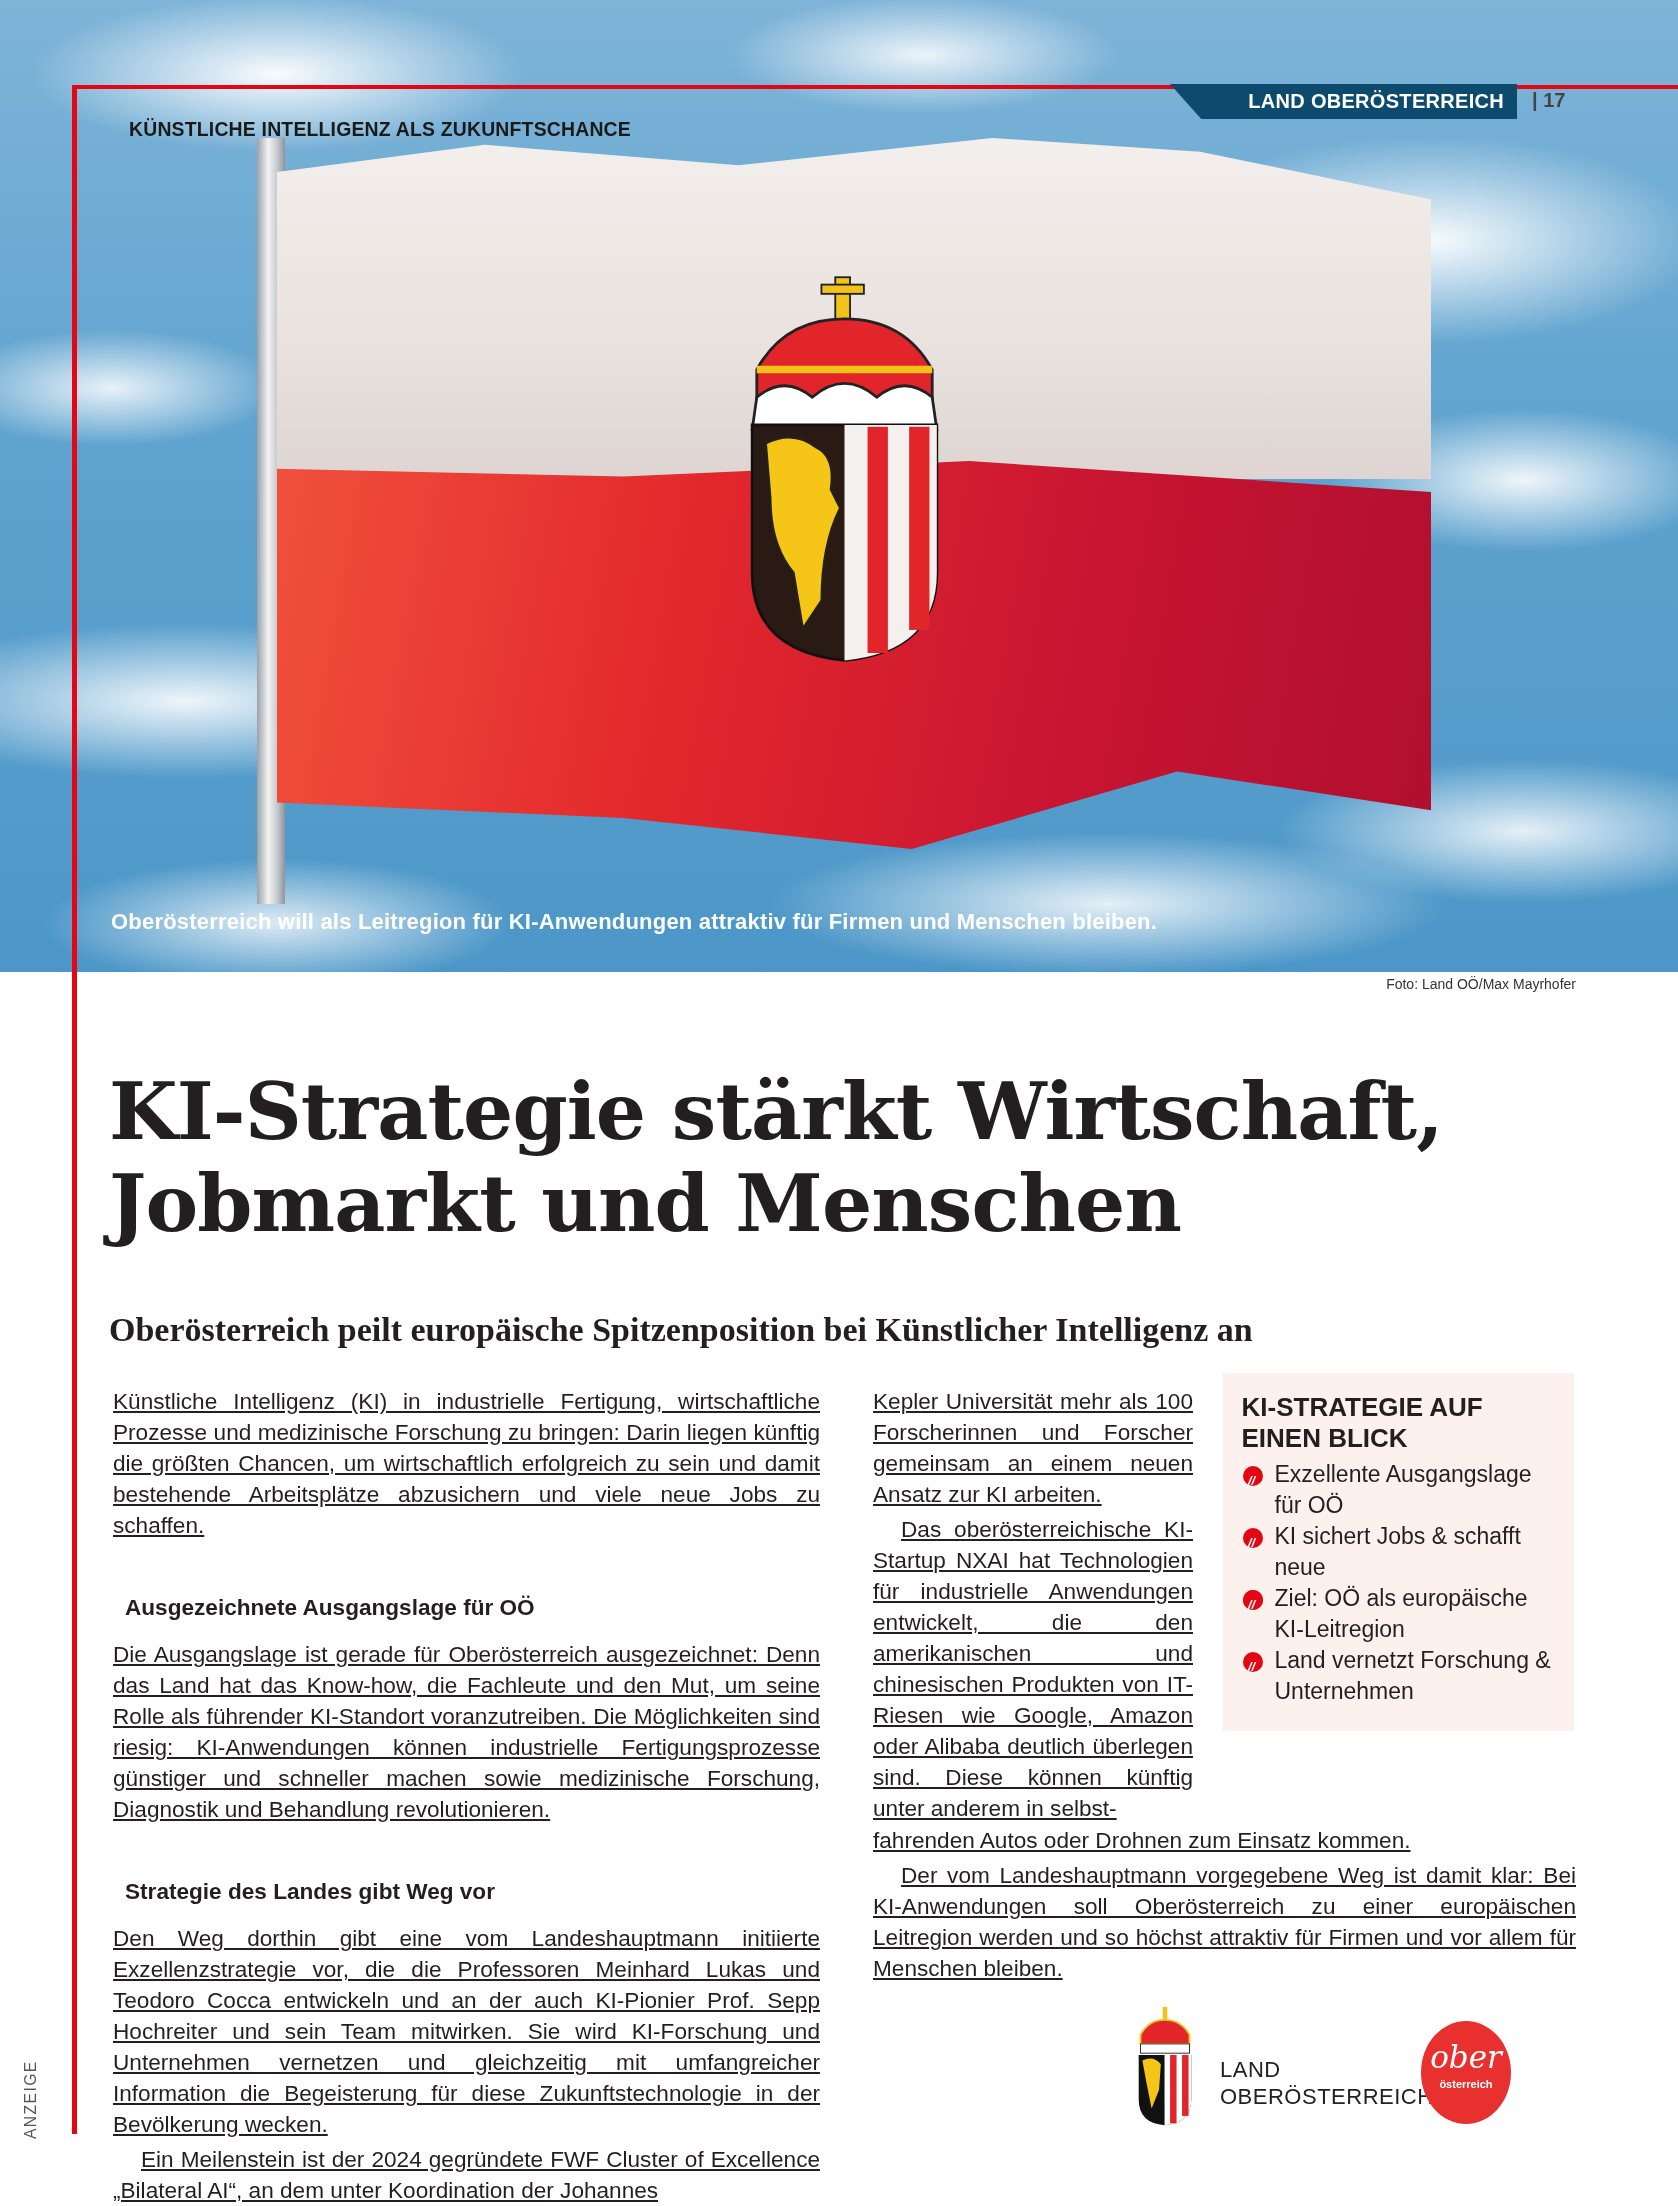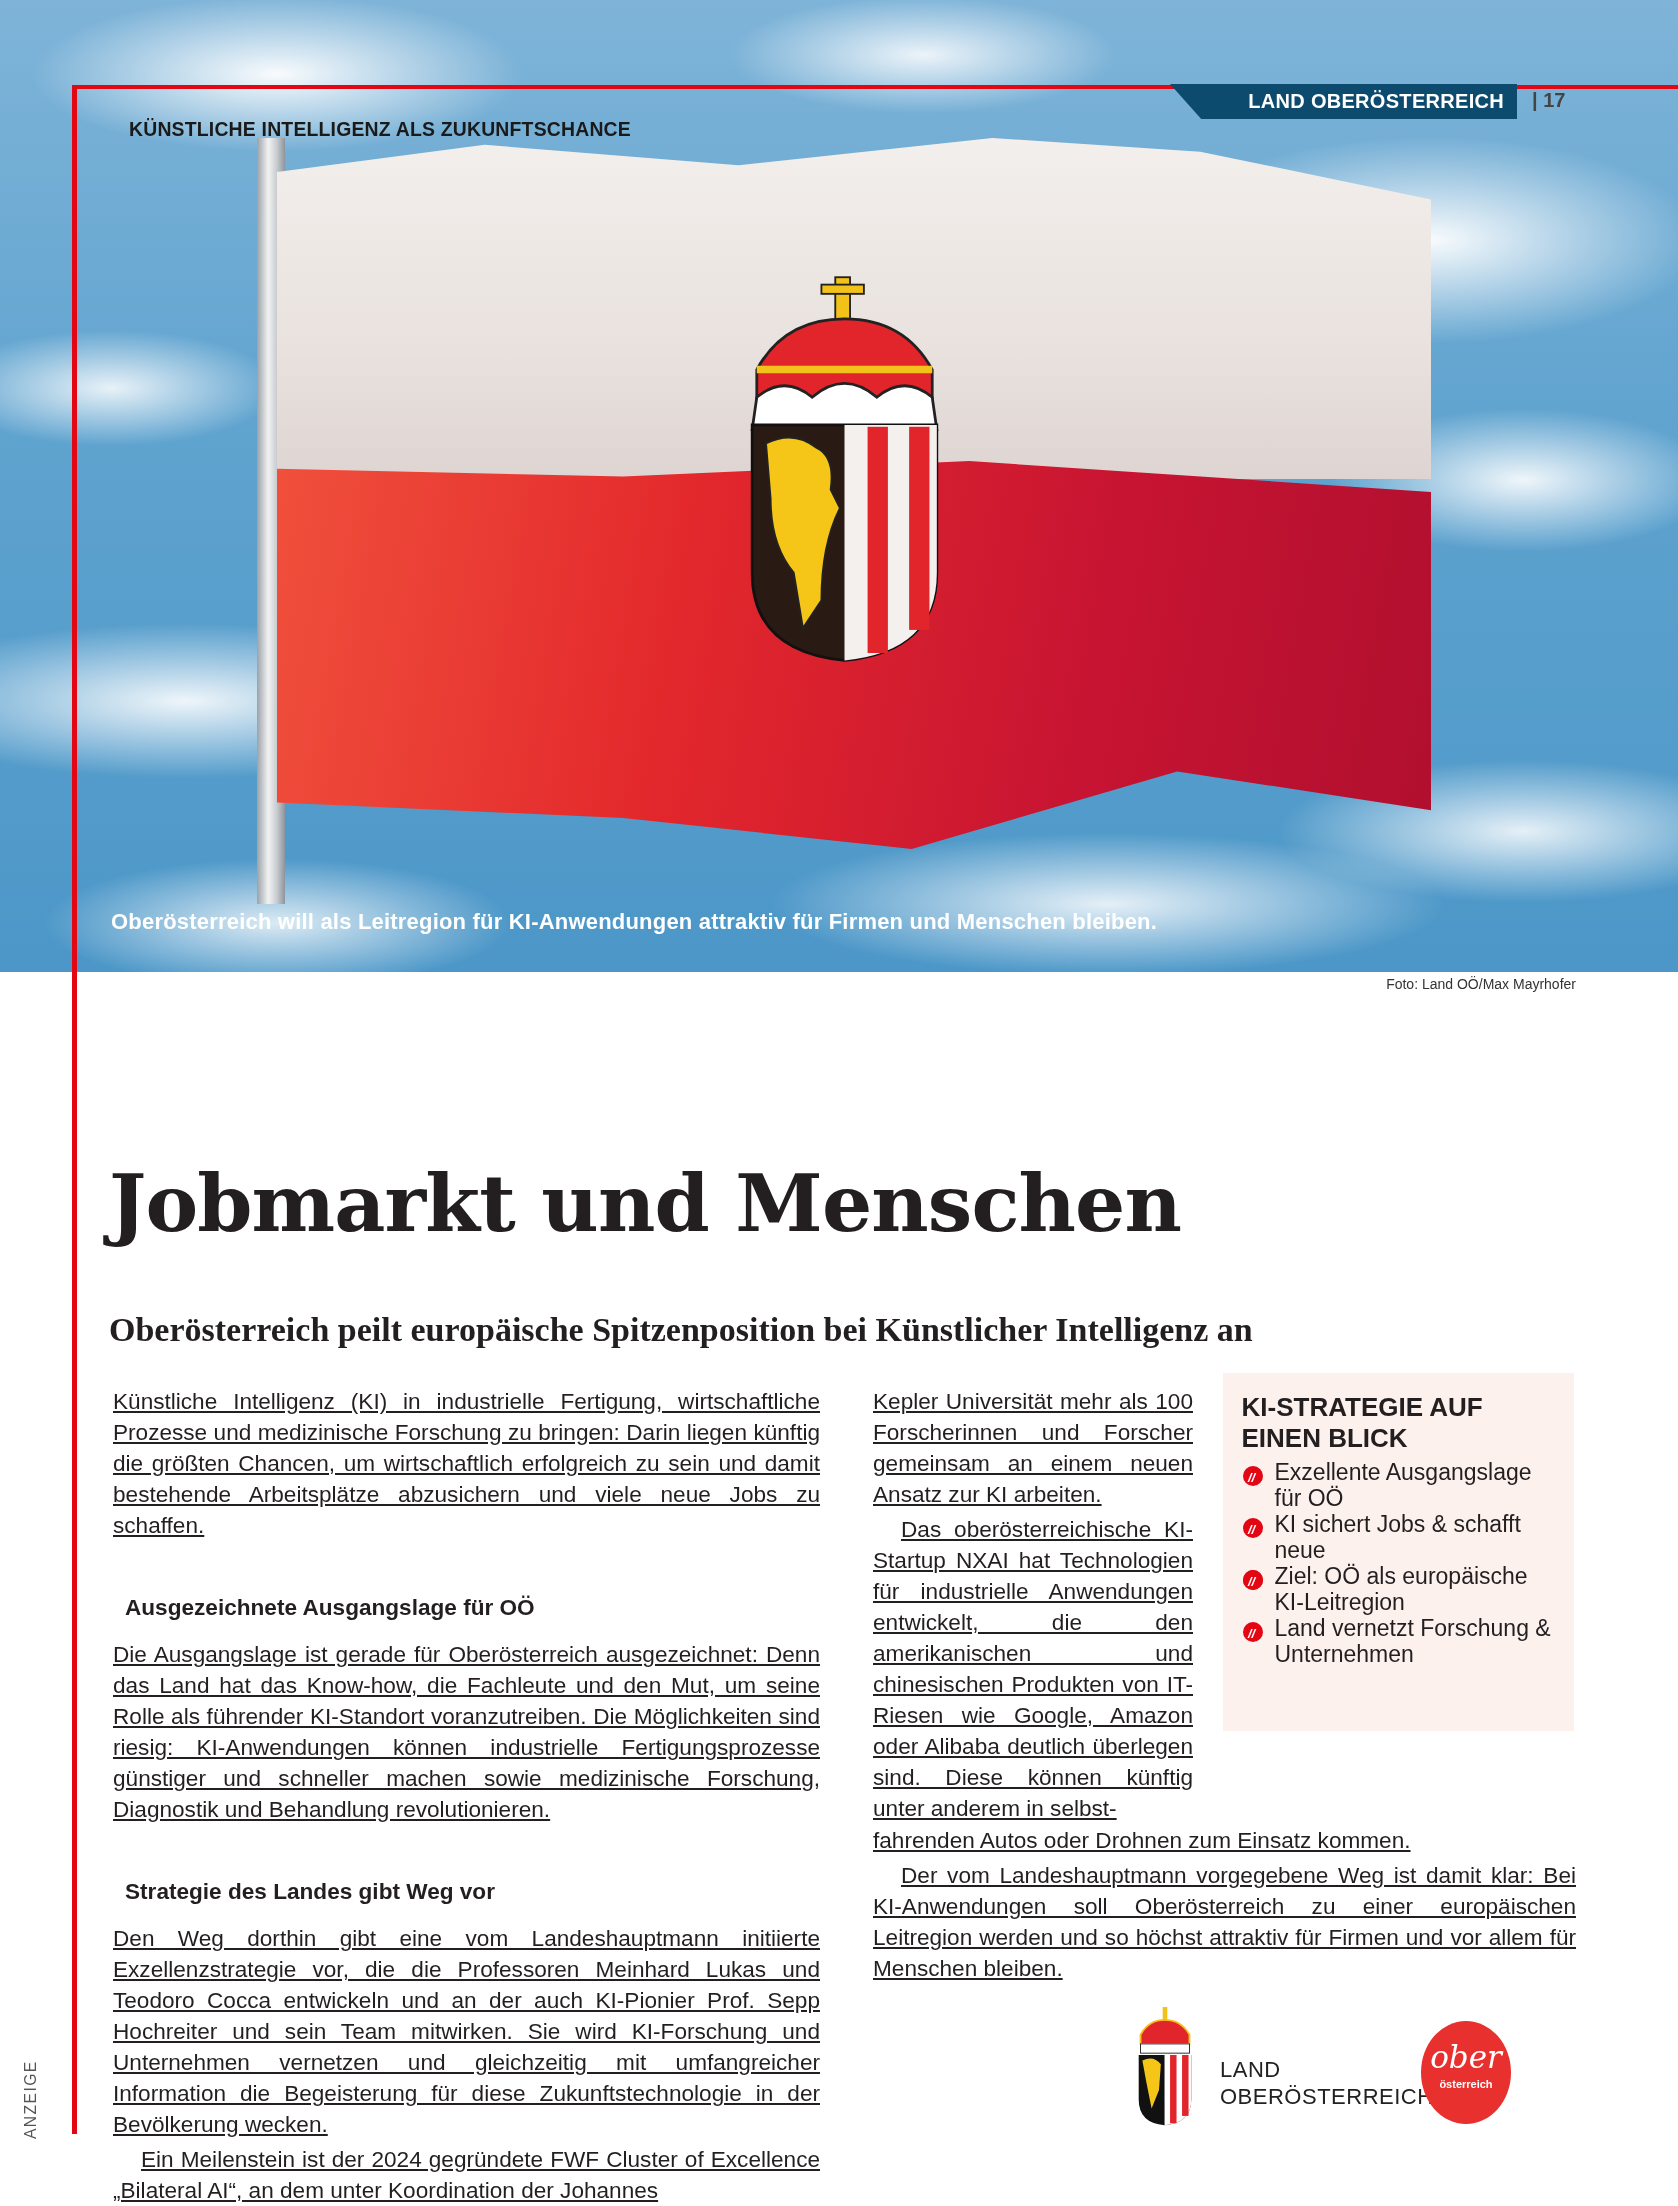--- a/index.html
+++ b/index.html
@@ -86,21 +86,21 @@
     
     .infobox {
       position: absolute; left: 1223px; top: 1373px; width: 351px; height: 358px;
       background: #fdf1ee; box-sizing: border-box; padding: 18.5px 16.6px 0 18.5px;
     }
     .infobox h2 {
       margin: 0 0 5.5px 0; font-size: 26px; line-height: 31px; font-weight: bold; color: #231f20;
     }
     .infobox ul { list-style: none; margin: 0; padding: 0; }
     .infobox li {
-      position: relative; padding-left: 33px; font-size: 23px; line-height: 26px; color: #231f20;
+      position: relative; padding-left: 33px; font-size: 23px; line-height: 31px; color: #231f20;
     }
     .bullet-icon {
       position: absolute; left: 1.8px; top: 6.5px; width: 20px; height: 20px; border-radius: 50%;
       background: #e30613;
     }
     .bullet-icon::after {
       content: "//"; position: absolute; left: 4.6px; top: -0.9px; color: #fff; font-size: 13px;
       font-weight: bold; font-style: italic;
     }
     
@@ -148,21 +148,21 @@
 <div class="frame-top"></div>
 <div class="frame-left"></div>
 <div class="kicker">KÜNSTLICHE INTELLIGENZ ALS ZUKUNFTSCHANCE</div>
 <div class="section-tag">
   <span>LAND OBERÖSTERREICH</span>
 </div>
 <div class="page-number">| 17</div>
 <div class="photo-credit">Foto: Land OÖ/Max Mayrhofer</div>
 
 <h1 class="headline">
-  <br>
+  <span>KI-Strategie stärkt Wirtschaft,</span><br>
   <span>Jobmarkt und Menschen</span>
 </h1>
 <h2 class="subheadline">Oberösterreich peilt europäische Spitzenposition bei Künstlicher Intelligenz an</h2>
 
 <div class="col col-left">
   <p>Künstliche Intelligenz (KI) in industrielle Fertigung, wirtschaftliche Prozesse und medizinische Forschung zu bringen: Darin liegen künftig die größten Chancen, um wirtschaftlich erfolgreich zu sein und damit bestehende Arbeitsplätze abzusichern und viele neue Jobs zu schaffen.</p>
   <div class="gap"></div>
   <h3>Ausgezeichnete Ausgangslage für OÖ</h3>
   <p>Die Ausgangslage ist gerade für Oberösterreich ausgezeichnet: Denn das Land hat das Know-how, die Fachleute und den Mut, um seine Rolle als führender KI-Standort voranzutreiben. Die Möglichkeiten sind riesig: KI-Anwendungen können industrielle Fertigungsprozesse günstiger und schneller machen sowie medizinische Forschung, Diagnostik und Behandlung revolutionieren.</p>
   <div class="gap"></div>

